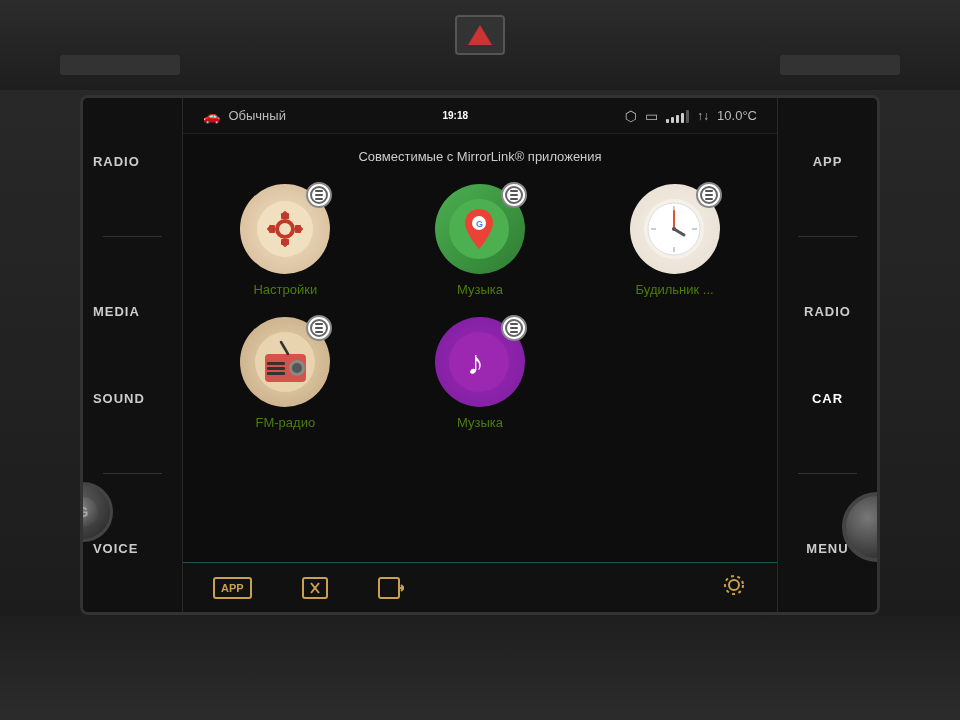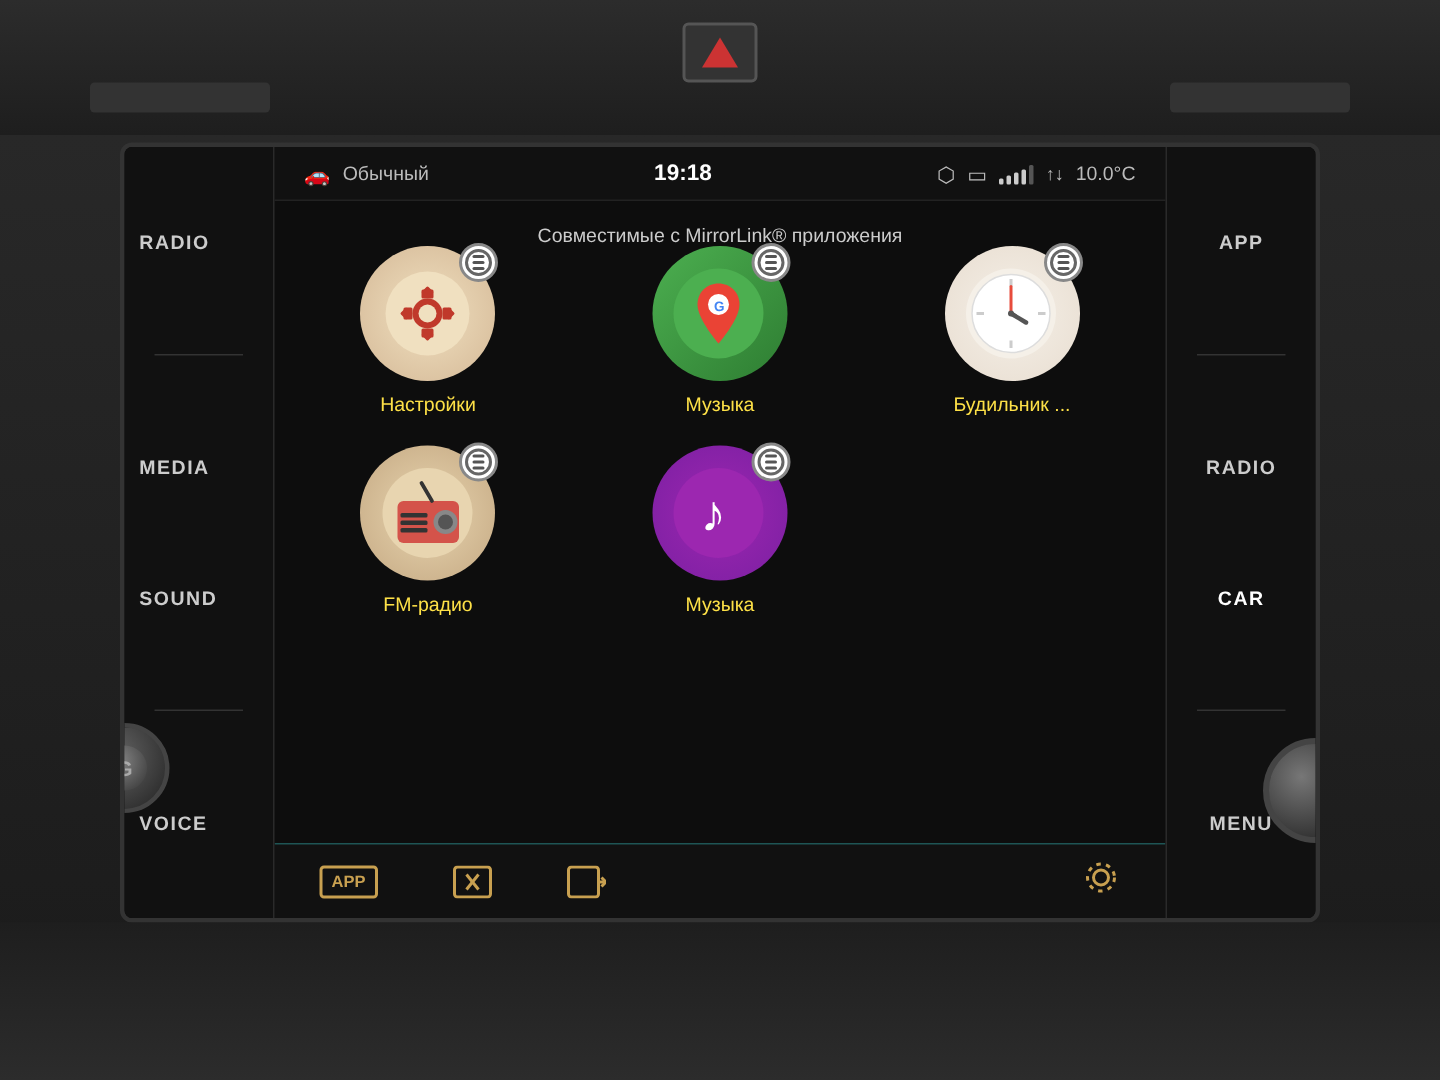--- a/index.html
+++ b/index.html
@@ -221,21 +221,21 @@
       color: #bbb;
       font-size: 13px;
     }
 
     .car-icon-small {
       font-size: 14px;
     }
 
     .status-time {
       color: #fff;
-      font-size: 15px;
+      font-size: 10px;
       font-weight: bold;
     }
 
     .status-right {
       display: flex;
       align-items: center;
       gap: 8px;
       color: #bbb;
       font-size: 12px;
     }
@@ -263,20 +263,21 @@
       flex: 1;
       display: flex;
       flex-direction: column;
       padding: 15px 20px;
     }
 
     .mirrorlink-title {
       color: #ccc;
       font-size: 13px;
       text-align: center;
+      margin-bottom: 20px;
     }
 
     .apps-grid {
       display: grid;
       grid-template-columns: repeat(3, 1fr);
       gap: 20px 30px;
       justify-items: center;
     }
 
     .app-item {
@@ -333,21 +334,21 @@
       gap: 2px;
       align-items: center;
     }
 
     .ml-line {
       background: #555;
       border-radius: 1px;
     }
 
     .app-label {
-      color: #fde047;
+      color: #4d7c0f;
       font-size: 13px;
       text-align: right;
     }
 
     
     .icon-settings {
       background: radial-gradient(circle, #f0e0c0 0%, #d4b896 100%);
     }
 
     

